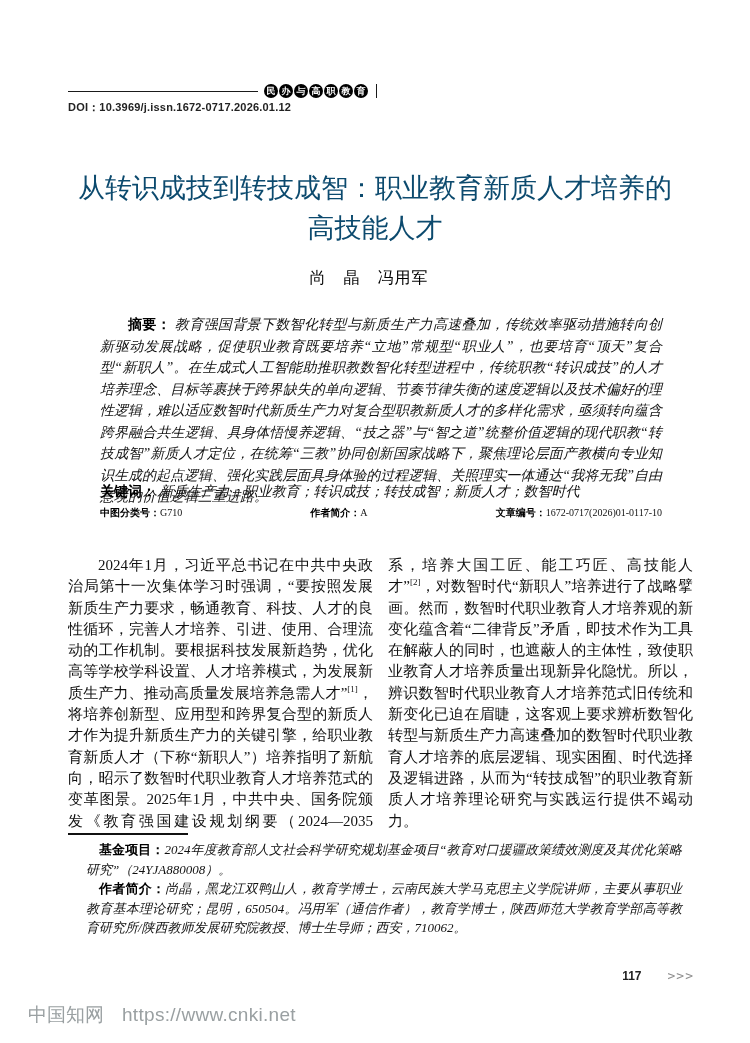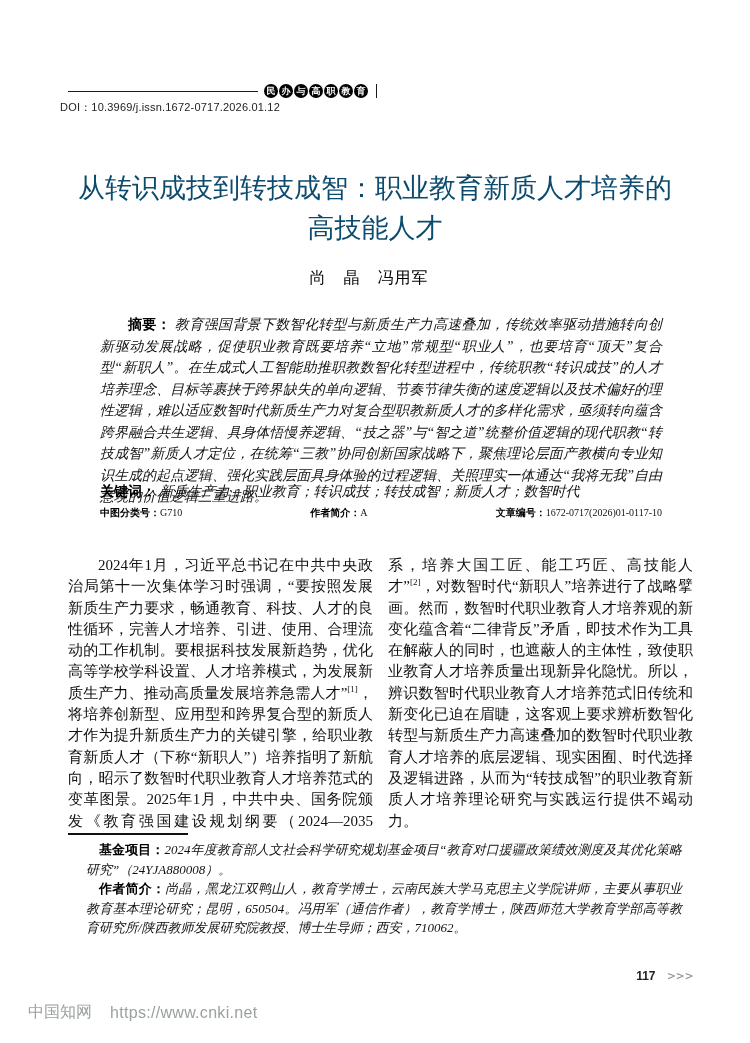--- a/index.html
+++ b/index.html
@@ -21,23 +21,23 @@
     width:14px; height:14px; border-radius:50%;
     background:#000; color:#fff; font-size:9px; line-height:1;
     font-family:"Liberation Sans","DejaVu Sans",sans-serif; font-weight:bold;
   }
   .header-sep { width:1px; height:14px; background:#1a1a1a; margin:0 7px 0 8px; }
   .running-title {
     font-family:"Liberation Sans","DejaVu Sans",sans-serif;
     font-size:12.5px; font-weight:bold; color:#000; white-space:nowrap;
   }
   .doi-line {
-    position:absolute; left:60px; top:100px;
+    position:absolute; left:68px; top:100px;
     font-family:"Liberation Sans","DejaVu Sans",sans-serif;
-    font-size:11px; color:#222; letter-spacing:.2px;
+    font-size:11px; color:#222; letter-spacing:.2px;font-weight:bold;
   }
   
   .article-title {
     position:absolute; left:50px; right:50px; top:168px;
     text-align:center;
     font-family:"Liberation Sans","DejaVu Sans",sans-serif;
     font-size:27px; font-weight:500; line-height:40px; color:#0c4a6e;
   }
   .authors {
     position:absolute; left:0; right:12px; top:268px;
@@ -77,34 +77,34 @@
   .footnote-rule { position:absolute; left:68px; top:833px; width:120px; height:2px; background:#111; }
   .footnotes {
     position:absolute; left:86px; right:68px; top:840px;
     font-size:13px; line-height:19.5px; text-align:justify;
   }
   .footnotes p { margin:0; text-indent:1em; }
   .footnotes .fn-text { font-style:italic; }
   
   .page-footer {
     position:absolute; right:56px; top:968px;
-    display:flex; align-items:center; gap:12px;
+    display:flex; align-items:center; gap:26px;
   }
   .page-number {
     font-family:"Liberation Sans","DejaVu Sans",sans-serif;
     font-size:12px; font-weight:bold; color:#222;
   }
   .chevrons {
     font-family:"DejaVu Sans Mono",monospace;
     font-size:13px; color:#8f8f8f; letter-spacing:1px;
   }
   .watermark {
     position:absolute; left:28px; top:1002px;
     display:flex; align-items:center; gap:18px;
-    color:#9aa0a2; font-size:16px;
+    color:#9aa0a2; font-size:19px;
   }
   .watermark .wm-cn { font-family:"Liberation Sans","DejaVu Sans",sans-serif; }
   .watermark .wm-url { font-family:"Liberation Sans","DejaVu Sans",sans-serif; letter-spacing:.3px; }
 </style>
 </head>
 <body>
 
 <div class="page">
 
   <div class="header-row">

